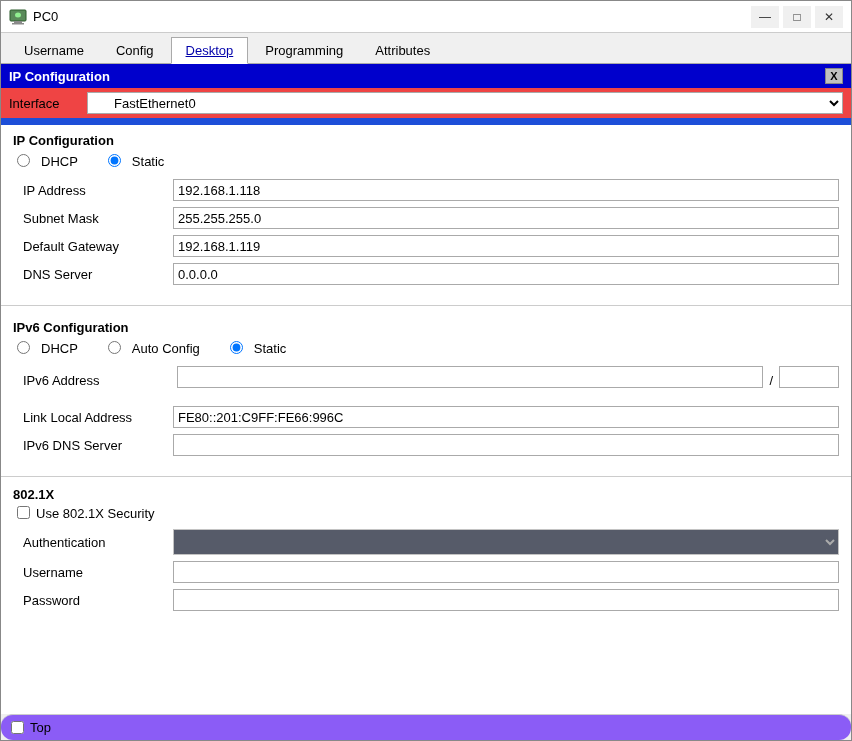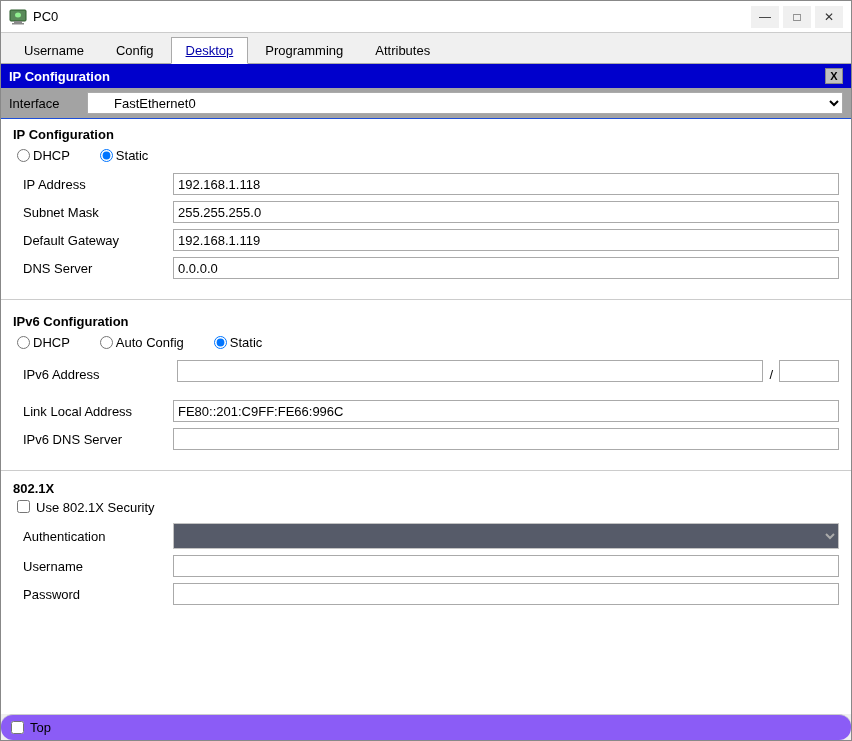--- a/index.html
+++ b/index.html
@@ -105,22 +105,22 @@
       cursor: pointer;
       display: flex;
       align-items: center;
       justify-content: center;
       color: #000;
     }
     .interface-row {
       display: flex;
       align-items: center;
       padding: 4px 8px;
-      background: #a3a3a3;
-      border-bottom: 1px solid #1d4ed8;
+      background: #ef4444;
+      border-bottom: 7px solid #1d4ed8;
       gap: 8px;
     }
     .interface-label {
       font-size: 13px;
       min-width: 70px;
     }
     .interface-select {
       flex: 1;
       height: 22px;
       border: 1px solid #aaa;
@@ -140,22 +140,22 @@
     }
     .radio-row {
       display: flex;
       align-items: center;
       gap: 30px;
       margin-bottom: 10px;
       margin-left: 4px;
     }
     .radio-label {
       display: flex;
-      align-items: center;
-      gap: 3px;
+      align-items: flex-start;
+      gap: 11px;
       font-size: 13px;
     }
     .form-row {
       display: flex;
       align-items: center;
       margin-bottom: 6px;
     }
     .form-label {
       min-width: 160px;
       font-size: 13px;

